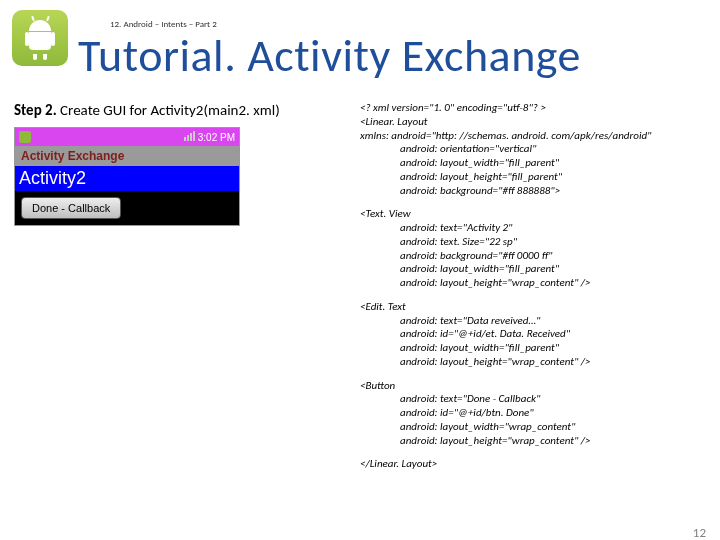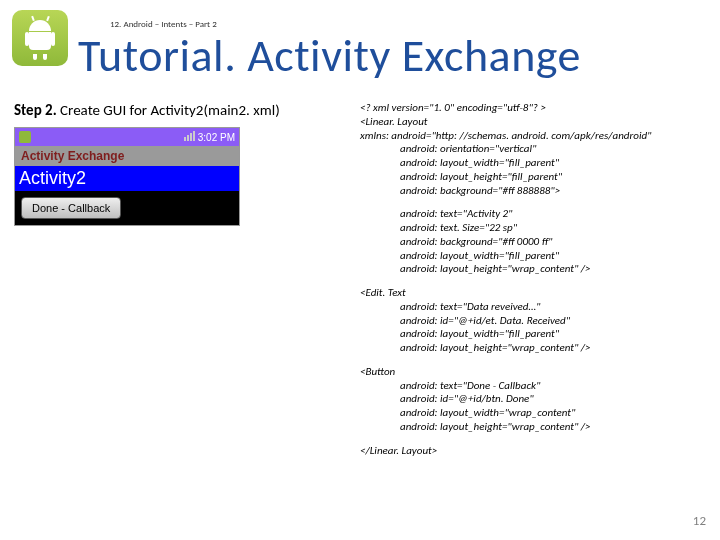--- a/index.html
+++ b/index.html
@@ -45,21 +45,21 @@
     font-size: 15px; margin-bottom: 8px;
   }
   .step b { font-weight: 700; }
   .device {
     width: 226px;
     border: 1px solid #999;
     background: #000;
     font-family: Arial, sans-serif;
   }
   .statusbar {
-    height: 18px; background:#8b5cf6;
+    height: 18px; background:#d946ef;
     display:flex; align-items:center; justify-content:space-between;
     padding: 0 4px; font-size:10px; color:#fff;
   }
   .status-left { display:flex; align-items:center; gap:2px;}
   .status-android { width:12px; height:12px; background:#8fb93a; border-radius:2px;}
   .status-right { display:flex; align-items:center; gap:3px;}
   .sigbar { width:2px; background:#ccc; display:inline-block; margin-left:1px;}
   .appbar {
     height: 20px; background: #9a9a9a;
     color:#7f1d1d; font-size:12px; font-weight:bold;
@@ -87,21 +87,21 @@
   .right {
     flex:1; padding-right:12px;
     font-size: 11px;
     font-style: italic;
     font-family: Calibri, Arial, sans-serif;
     line-height: 1.25;
   }
   .codeblock { margin-bottom: 10px; }
   .indent { padding-left: 40px; display:block;}
   .pagenum {
-    position:absolute; bottom:12px; right:14px;
+    position:absolute; bottom:0; right:14px;
     font-size: 13px; color:#808080;
   }
 </style>
 </head>
 <body>
 
 <div class="breadcrumb">12. Android – Intents – Part 2</div>
 
 <div class="logo">
   <div class="bugdroid">
@@ -146,20 +146,21 @@
     <div class="codeblock">
       <div>&lt;? xml version="1. 0" encoding="utf-8"? &gt;</div>
       <div>&lt;Linear. Layout</div>
       <div>xmlns: android="http: //schemas. android. com/apk/res/android"</div>
       <span class="indent">android: orientation="vertical"</span>
       <span class="indent">android: layout_width="fill_parent"</span>
       <span class="indent">android: layout_height="fill_parent"</span>
       <span class="indent">android: background="#ff 888888"&gt;</span>
     </div>
     <div class="codeblock">
+      <div>&lt;Text. View</div>
       <span class="indent">android: text="Activity 2"</span>
       <span class="indent">android: text. Size="22 sp"</span>
       <span class="indent">android: background="#ff 0000 ff"</span>
       <span class="indent">android: layout_width="fill_parent"</span>
       <span class="indent">android: layout_height="wrap_content" /&gt;</span>
     </div>
     <div class="codeblock">
       <div>&lt;Edit. Text</div>
       <span class="indent">android: text="Data reveived…"</span>
       <span class="indent">android: id="@+id/et. Data. Received"</span>

